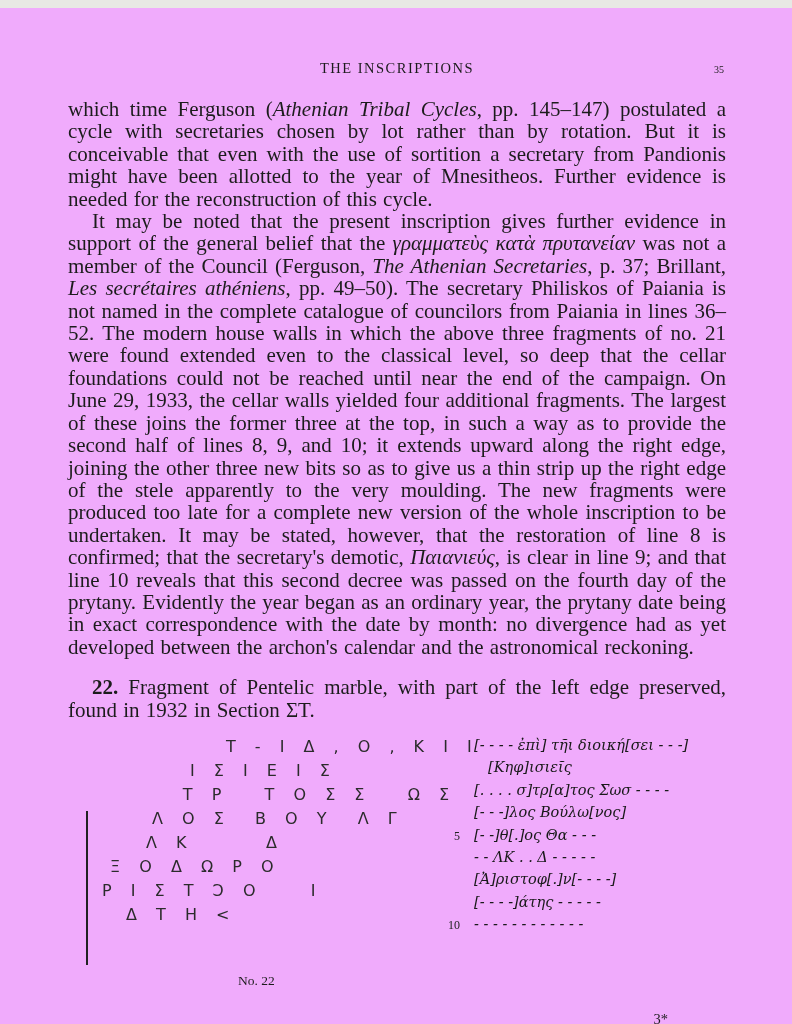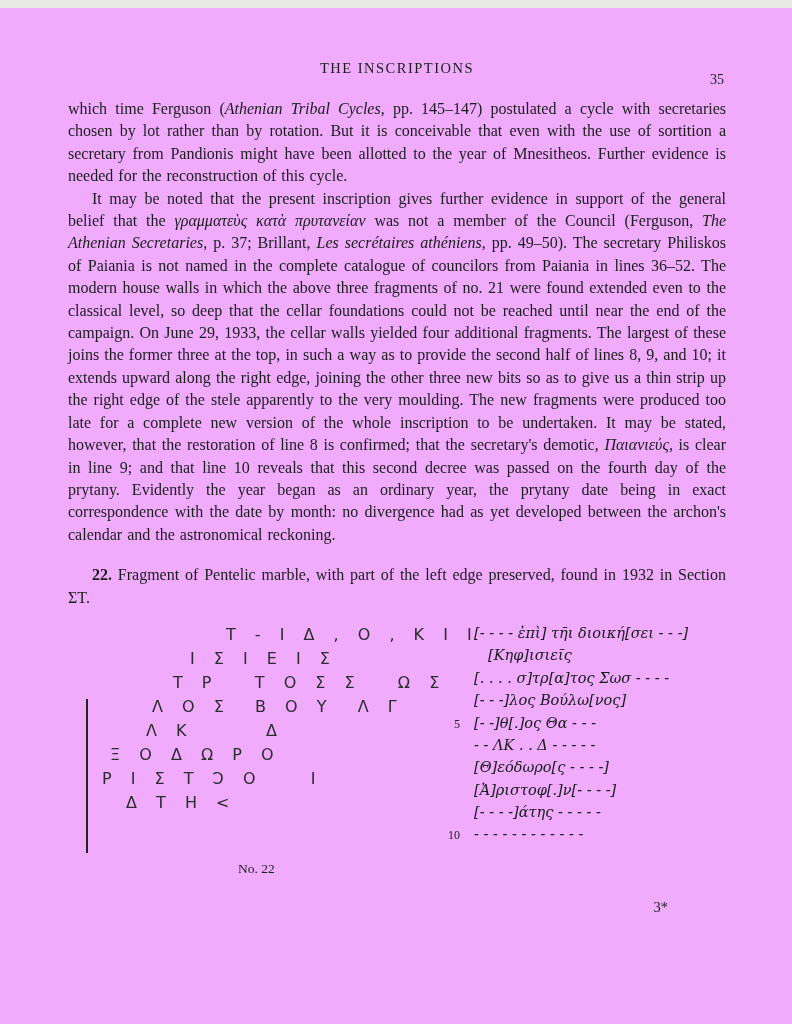--- a/index.html
+++ b/index.html
@@ -13,24 +13,24 @@
     overflow:hidden;
     box-sizing:border-box;
     padding:52px 66px 9px 68px;
   }
   
   .hdr{position:relative;height:22px;margin-bottom:16px;}
   .hdr-title{
     position:absolute;left:0;right:0;text-align:center;
     font-size:14.5px;letter-spacing:1.5px;
   }
-  .hdr-num{position:absolute;right:2px;top:12px;font-size:14px;}
+  .hdr-num{position:absolute;right:2px;top:4px;font-size:10px;}
   
   .para{
-    font-size:16px;line-height:22.4px;text-align:justify;
+    font-size:21px;line-height:22.4px;text-align:justify;
     margin:0;word-spacing:1px;
   }
   .para.indent{text-indent:24px;}
   .it{font-style:italic;}
   .bd{font-weight:bold;}
   .entry{margin-top:18px;}
   .meas{margin-top:10px;margin-left:26px;font-size:15px;line-height:22.4px;}
   .meas div{white-space:pre;}
   
   .figure{position:relative;height:258px;margin-top:14px;}
@@ -39,21 +39,21 @@
     position:absolute;left:0;top:74px;height:154px;width:0;
     border-left:2px solid #222;
   }
   .d-line{
     height:24px;white-space:pre;
     font-family:"DejaVu Sans",sans-serif;
     font-size:16px;letter-spacing:7px;color:#2b2b2b;
   }
   .d0{margin-left:140px;}
   .d1{margin-left:104px;}
-  .d2{margin-left:87px;}
+  .d2{margin-left:87px;text-align:center;}
   .d3{margin-left:66px;}
   .d4{margin-left:36px;}
   .d5{margin-left:60px;}
   .d6{margin-left:24px;}
   .d7{margin-left:16px;}
   .d8{margin-left:40px;}
   .transcr{position:absolute;left:368px;top:2px;}
   .t-row{display:flex;height:22.4px;align-items:baseline;}
   .t-num{
     width:24px;text-align:right;margin-right:14px;
@@ -122,24 +122,20 @@
       <div class="t-row">
         <span class="t-num">5</span>
         <span class="t-text">[- -]θ[.]ος Θα - - -</span>
       </div>
       <div class="t-row">
         <span class="t-num"></span>
         <span class="t-text">- - ΛΚ . . Δ - - - - -</span>
       </div>
       <div class="t-row">
         <span class="t-num"></span>
-        <span class="t-text">[Θ]εόδωρο[ς - - - -]</span>
-      </div>
-      <div class="t-row">
-        <span class="t-num"></span>
         <span class="t-text">[Ἀ]ριστοφ[.]ν[- - - -]</span>
       </div>
       <div class="t-row">
         <span class="t-num"></span>
         <span class="t-text">[- - - -]άτης - - - - -</span>
       </div>
       <div class="t-row">
         <span class="t-num">10</span>
         <span class="t-text">- - - - - - - - - - - -</span>
       </div>

